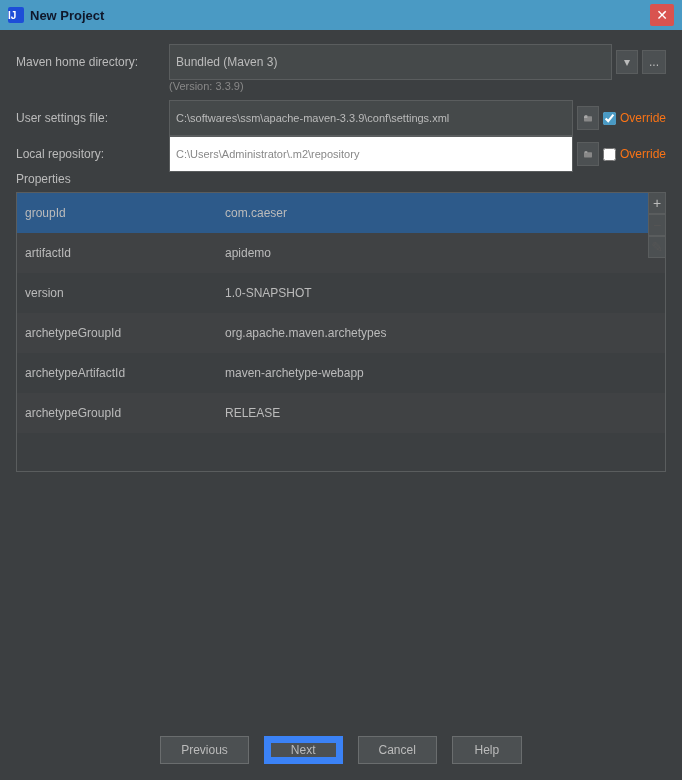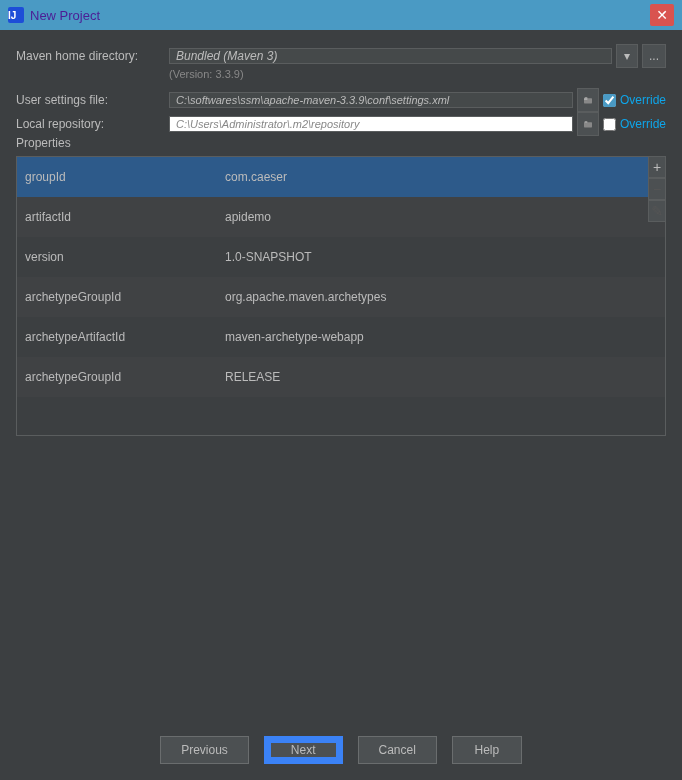--- a/index.html
+++ b/index.html
@@ -32,23 +32,23 @@
       background: #1d4ed8;
       border-radius: 2px;
       display: flex;
       align-items: center;
       justify-content: flex-start;
       color: white;
       font-size: 10px;
       font-weight: bold;
     }
     .title-bar-title {
-      color: #4c1d95;
+      color: #0f172a;
       font-size: 13px;
-      font-weight: 400;
+      font-weight: 700;
     }
     .title-bar-close {
       width: 24px;
       height: 22px;
       background: #d9534f;
       color: white;
       border: none;
       cursor: pointer;
       display: flex;
       align-items: center;
@@ -80,22 +80,21 @@
       flex: 1;
       gap: 4px;
     }
     .form-input {
       flex: 1;
       background: #45494a;
       border: 1px solid #5a5d5e;
       color: #bbbbbb;
       padding: 3px 6px;
       font-size: 12px;
-      height: 16px;
-      font-style: italic;
+      height: 36px;
     }
     .form-input-readonly {
       background: #ffffff;
       border: 1px solid #5a5d5e;
       color: #888;
     }
     .btn-small {
       background: #4c5052;
       border: 1px solid #5a5d5e;
       color: #bbbbbb;
@@ -123,21 +122,21 @@
 
     .checkbox-group {
       display: flex;
       align-items: center;
       gap: 4px;
     }
     .checkbox-group input[type="checkbox"] {
       accent-color: #4a9ac4;
     }
     .checkbox-label {
-      color: #0ea5e9;
+      color: #f97316;
       font-size: 12px;
     }
 
     .version-text {
       padding-left: 153px;
       font-size: 11px;
       color: #888;
       margin-bottom: 8px;
     }
 

